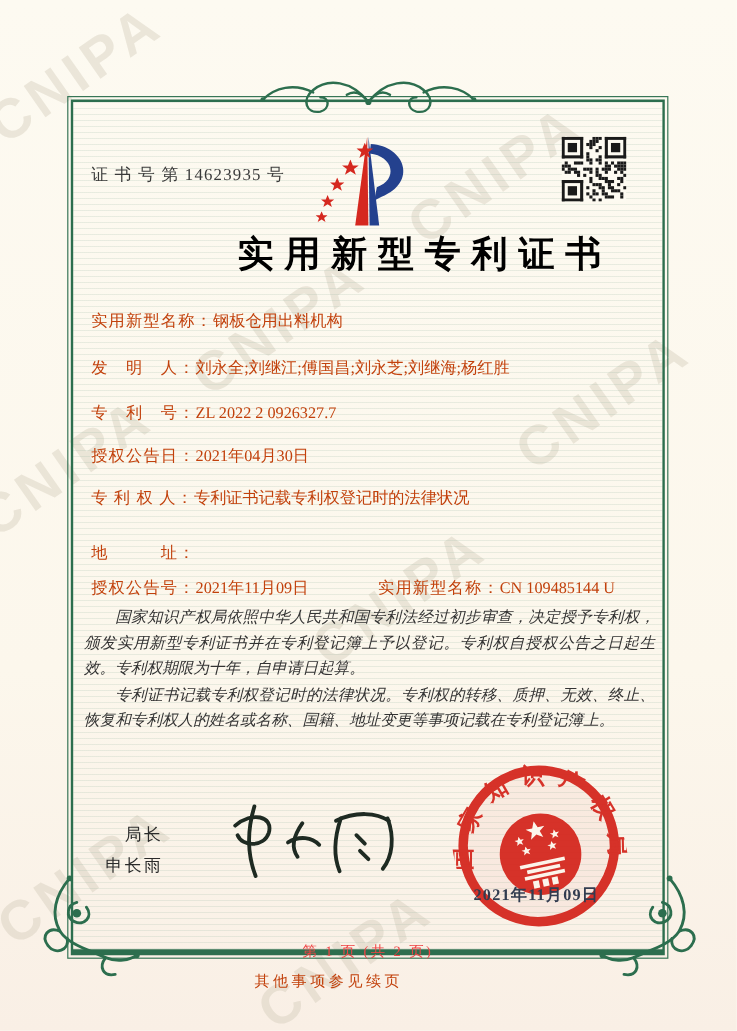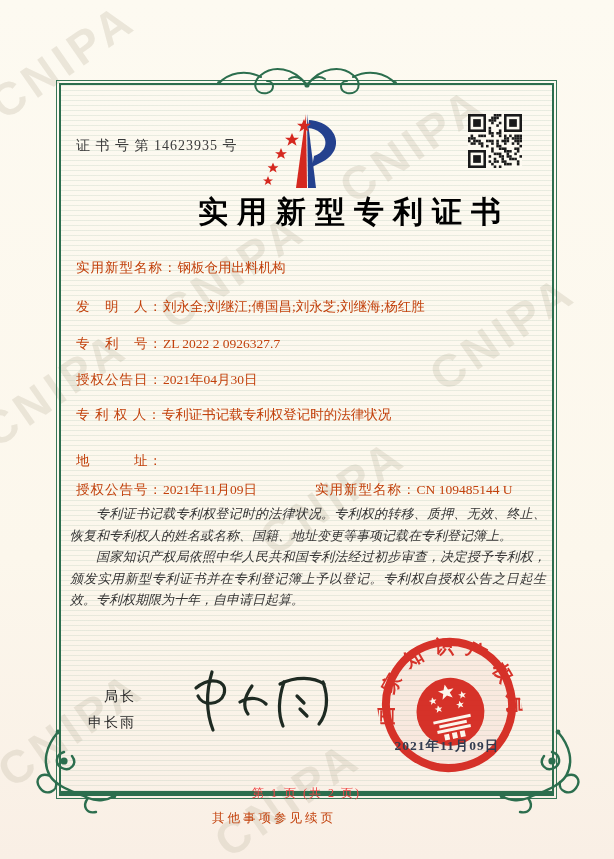--- a/index.html
+++ b/index.html
@@ -288,22 +288,22 @@
   <span class="lbl">专 利 权 人：</span><span class="val">专利证书记载专利权登记时的法律状况</span>
 </div>
 <div class="row" style="top:452px">
   <span class="lbl">地　　　址：</span>
 </div>
 <div class="row" style="top:481px">
   <span class="lbl">授权公告号：</span><span class="val">2021年11月09日</span><span class="grant-gap"></span><span class="lbl">实用新型名称：</span><span class="val">CN 109485144 U</span>
 </div>
 
 <div class="paras">
+  <p>国家知识产权局依照中华人民共和国专利法经过初步审查，决定授予专利权，颁发实用新型专利证书并在专利登记簿上予以登记。专利权自授权公告之日起生效。专利权期限为十年，自申请日起算。</p>
   <p>专利证书记载专利权登记时的法律状况。专利权的转移、质押、无效、终止、恢复和专利权人的姓名或名称、国籍、地址变更等事项记载在专利登记簿上。</p>
-  <p>国家知识产权局依照中华人民共和国专利法经过初步审查，决定授予专利权，颁发实用新型专利证书并在专利登记簿上予以登记。专利权自授权公告之日起生效。专利权期限为十年，自申请日起算。</p>
 </div>
 
 <div class="director">
   <div>局长</div>
   <div>申长雨</div>
 </div>
 
 <svg class="signature" width="155" height="78" viewBox="0 0 155 78">
   <g fill="none" stroke="#1e2a22" stroke-width="3.2" stroke-linecap="round">
     <path d="M30,10 C24,30 24,50 31,68"></path>

